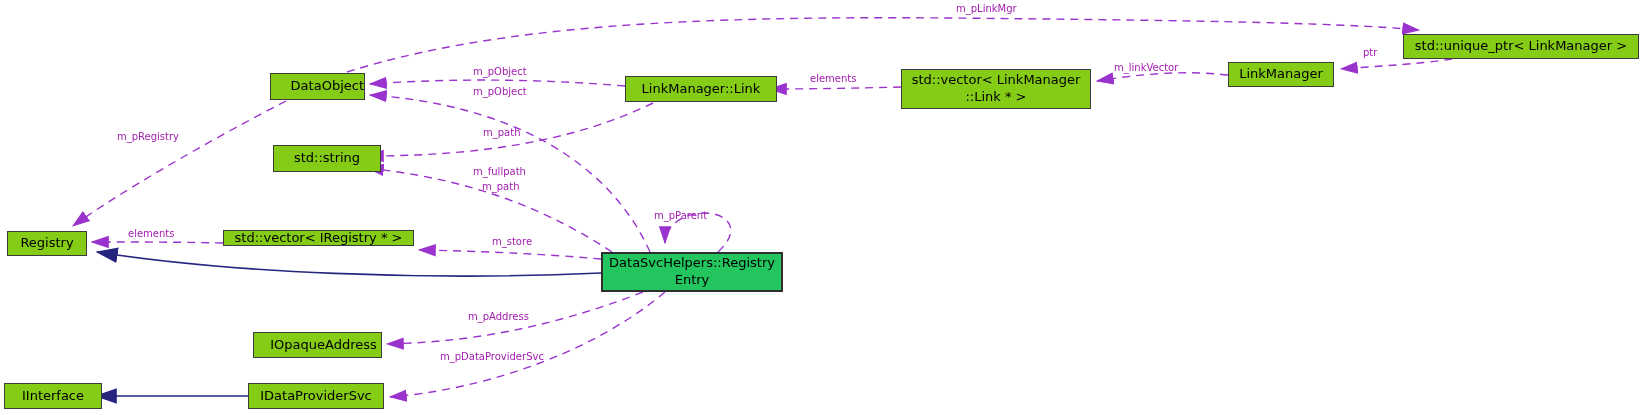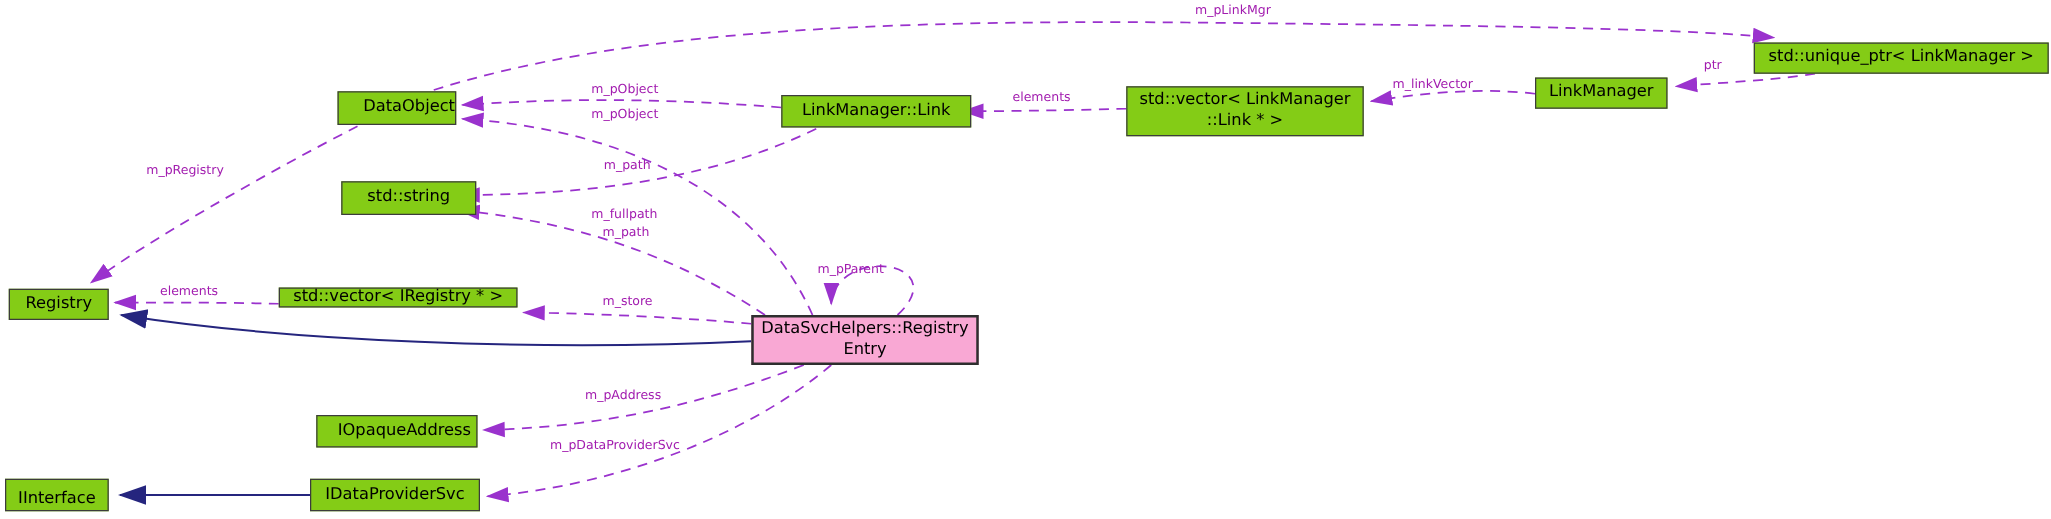--- a/index.html
+++ b/index.html
@@ -9,21 +9,21 @@
     font-family:"DejaVu Sans", sans-serif;
   }
   #edges { position:absolute; left:0; top:0; width:1641px; height:415px; }
   .node {
     position:absolute; box-sizing:border-box;
     display:flex; flex-direction:column; align-items:center; justify-content:center;
     border:1.5px solid #3c3c3c; background:#84cc16;
     font-size:13px; color:#000000; text-align:center; line-height:1.3;
     white-space:nowrap;
   }
-  .node.focus { background:#f9a8d4; border:2px solid #2e2e2e;text-align:right; }
+  .node.focus { background:#22c55e; border:2px solid #2e2e2e;text-align:right; }
   .edge-label {
     position:absolute; font-size:10px; color:#a21caf; white-space:nowrap;
   }
   .dashed { fill:none; stroke:#9a32cd; stroke-width:1.4; stroke-dasharray:8 6; }
   .solid  { fill:none; stroke:#25257e; stroke-width:1.6; }
 </style>
 </head>
 <body>
 
 <div id="canvas">
@@ -92,37 +92,37 @@
 
   <div class="node focus" style="left:601px; top:252px; width:182px; height:40px;">
     <span>DataSvcHelpers::Registry</span>
     <span>Entry</span>
   </div>
 
   <div class="node" style="left:253px; top:332px; width:129px; height:26px;padding-left:12px;">
     <span>IOpaqueAddress</span>
   </div>
 
-  <div class="node" style="left:4px; top:383px; width:83px; height:26px;justify-content:flex-end;">
+  <div class="node" style="left:4px; top:383px; width:98px; height:26px;">
     <span>IInterface</span>
   </div>
 
   <div class="node" style="left:248px; top:383px; width:136px; height:26px;">
     <span>IDataProviderSvc</span>
   </div>
 
   <div class="edge-label" style="left:956px; top:3px;">m_pLinkMgr</div>
   <div class="edge-label" style="left:473px; top:66px;">m_pObject</div>
   <div class="edge-label" style="left:473px; top:86px;">m_pObject</div>
   <div class="edge-label" style="left:810px; top:73px;">elements</div>
   <div class="edge-label" style="left:1114px; top:62px;">m_linkVector</div>
   <div class="edge-label" style="left:1363px; top:47px;">ptr</div>
   <div class="edge-label" style="left:483px; top:127px;">m_path</div>
   <div class="edge-label" style="left:117px; top:131px;">m_pRegistry</div>
   <div class="edge-label" style="left:473px; top:166px;">m_fullpath</div>
   <div class="edge-label" style="left:482px; top:181px;">m_path</div>
   <div class="edge-label" style="left:654px; top:210px;">m_pParent</div>
   <div class="edge-label" style="left:128px; top:228px;">elements</div>
-  <div class="edge-label" style="left:482px; top:236px;">m_store</div>
+  <div class="edge-label" style="left:492px; top:236px;">m_store</div>
   <div class="edge-label" style="left:468px; top:311px;">m_pAddress</div>
   <div class="edge-label" style="left:440px; top:351px;">m_pDataProviderSvc</div>
 
 </div>
 
 </body></html>

